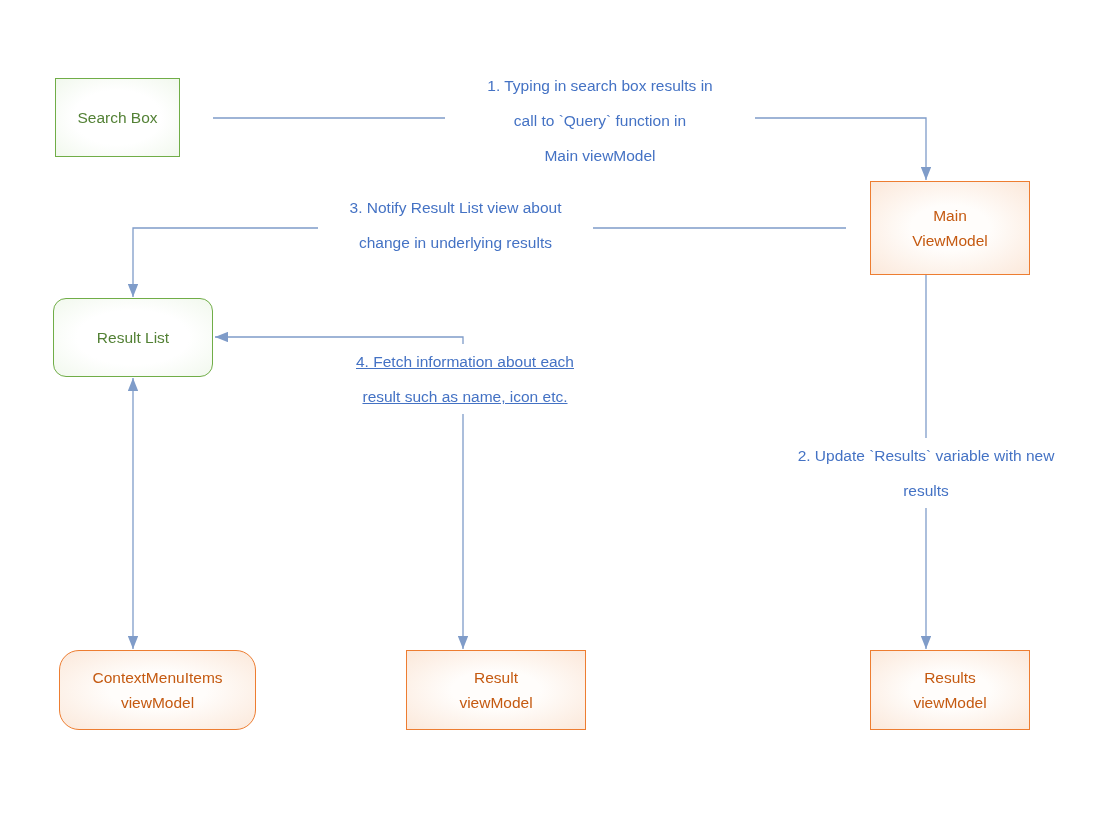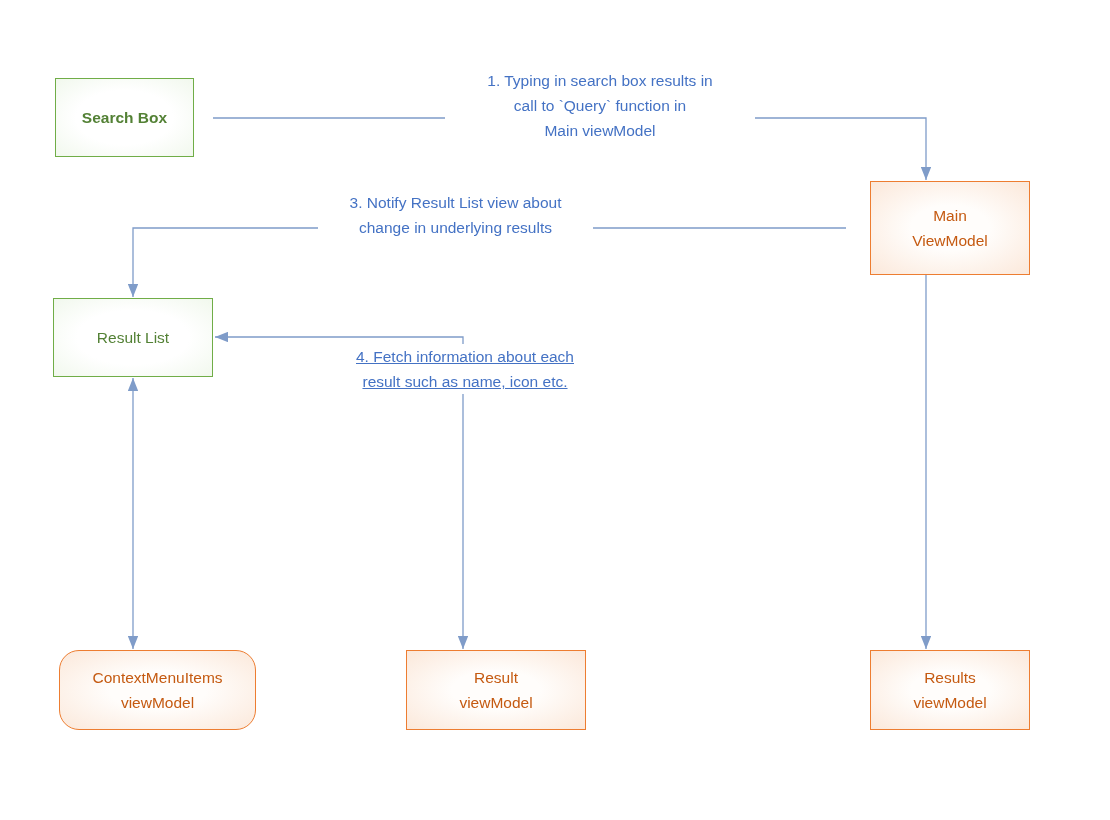--- a/index.html
+++ b/index.html
@@ -49,21 +49,21 @@
     border: 1px solid #ed7d31;
     color: #c55a11;
     background: radial-gradient(ellipse at center, #fffdfb 35%, #fbe8da 100%);
     margin-left: 24px;
   }
   .edge-label {
     position: absolute;
     background: #ffffff;
     color: #4472c4;
     font-size: 15.5px;
-    line-height: 25px;
+    line-height: 35px;
     text-align: center;
     white-space: pre-line;
   }
 </style>
 </head>
 <body>
 
 <div class="canvas">
 
   <svg class="connector-layer" width="1110" height="820" viewBox="0 0 1110 820">
@@ -77,30 +77,30 @@
 
     <path class="connector" d="M 926 275 L 926 649" marker-end="url(#arrow)"></path>
 
     <path class="connector" d="M 846 228 L 133 228 L 133 297" marker-end="url(#arrow)"></path>
 
     <path class="connector" d="M 463 649 L 463 337 L 215 337" marker-start="url(#arrow)" marker-end="url(#arrow)"></path>
 
     <path class="connector" d="M 133 378 L 133 649" marker-start="url(#arrow)" marker-end="url(#arrow)"></path>
   </svg>
 
-  <div class="node green" style="left:55px; top:78px; width:139px; height:79px;font-weight:bold;">
+  <div class="node green" style="left:55px; top:78px; width:125px; height:79px;">
     <span class="node-label">Search Box</span>
   </div>
 
   <div class="node orange" style="left:846px; top:181px; width:160px; height:94px;">
     <span class="node-label">Main
 ViewModel</span>
   </div>
 
-  <div class="node green" style="left:53px; top:298px; width:160px; height:79px;">
+  <div class="node green" style="left:53px; top:298px; width:160px; height:79px;border-radius:13px;">
     <span class="node-label">Result List</span>
   </div>
 
   <div class="node orange" style="left:35px; top:650px; width:197px; height:80px;border-radius:20px;">
     <span class="node-label">ContextMenuItems
 viewModel</span>
   </div>
 
   <div class="node orange" style="left:382px; top:650px; width:180px; height:80px;">
     <span class="node-label">Result
@@ -109,20 +109,22 @@
 
   <div class="node orange" style="left:846px; top:650px; width:160px; height:80px;">
     <span class="node-label">Results
 viewModel</span>
   </div>
 
   <div class="edge-label" style="left:445px; top:68px; width:310px;">1. Typing in search box results in
 call to `Query` function in
 Main viewModel</div>
 
+  <div class="edge-label" style="left:771px; top:438px; width:310px;">2. Update `Results` variable with new
+results</div>
 
   <div class="edge-label" style="left:318px; top:190px; width:275px;">3. Notify Result List view about
 change in underlying results</div>
 
   <div class="edge-label" style="left:325px; top:344px; width:280px;text-decoration:underline;">4. Fetch information about each
 result such as name, icon etc.</div>
 
 
 </div>
 

